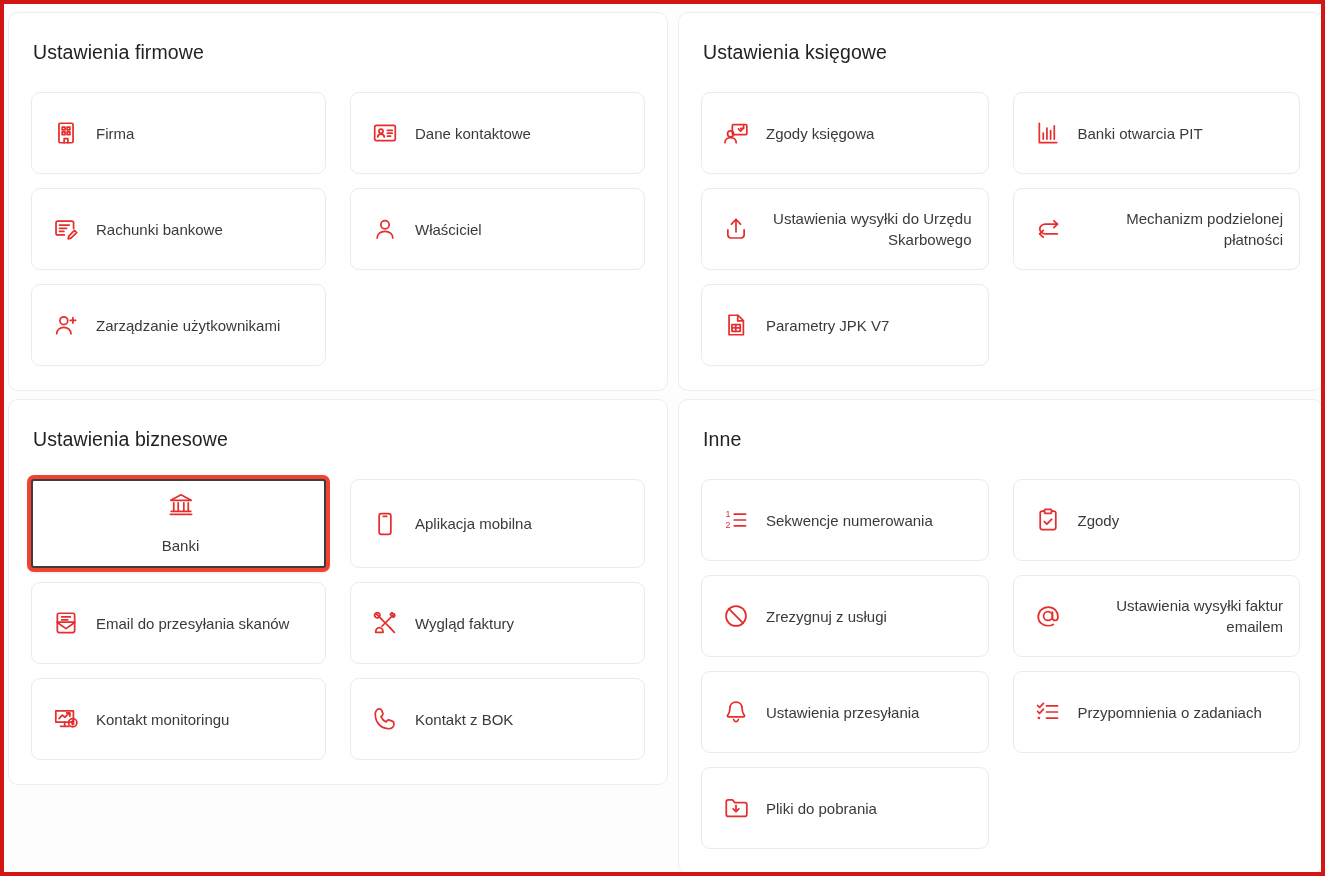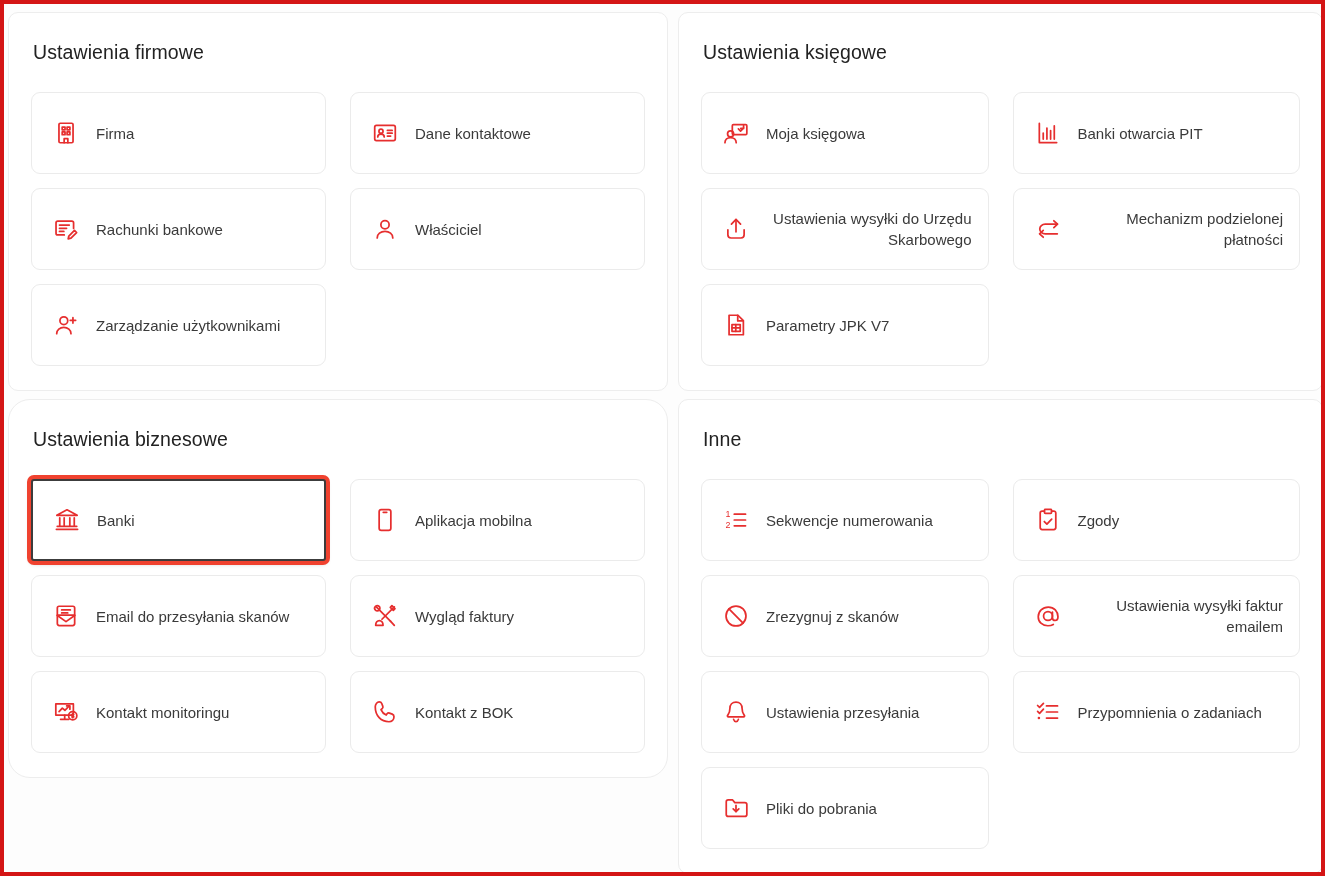--- a/index.html
+++ b/index.html
@@ -72,22 +72,23 @@
     color: #3a3a3a;
     max-width: 210px;
   }
 
   
   .tile.highlight {
     border: 2px solid #3c3c3c;
     box-shadow: 0 0 0 4px #f0422f, 0 2px 5px rgba(0,0,0,0.35);
     border-radius: 3px;
     z-index: 4;
-  }
-  .col-left .panel:last-child { margin-bottom: 18px; border-radius: 22px; }
+    flex-direction: column;
+  }
+  .col-left .panel:last-child { margin-bottom: 18px; }
 </style>
 </head>
 <body>
 
 <div class="viewport">
   <div class="grid">
 
     <div class="col-left">
       <section class="panel">
         <h2 class="panel-title">Ustawienia firmowe</h2>
@@ -224,21 +225,21 @@
         <div class="tiles">
             <div class="tile">
               <span class="ico">
                 <svg viewBox="0 0 24 24">
                   <path d="M21 4.2H9.6c-.6 0-1 .4-1 1v7.2c0 .6.4 1 1 1H21c.6 0 1-.4 1-1V5.2c0-.6-.4-1-1-1z" stroke="currentColor" fill="none" stroke-width="1.6" stroke-linecap="round" stroke-linejoin="round"></path>
                   <path d="M14.2 8.2l2 2 3-3M19 5.2v2.6h-2.6" stroke="currentColor" fill="none" stroke-width="1.6" stroke-linecap="round" stroke-linejoin="round"></path>
                   <circle cx="7" cy="12.8" r="2.8" stroke="currentColor" fill="none" stroke-width="1.6" stroke-linecap="round" stroke-linejoin="round"></circle>
                   <path d="M1.8 21c0-2.9 2.3-4.8 5.2-4.8s5.2 1.9 5.2 4.8" stroke="currentColor" fill="none" stroke-width="1.6" stroke-linecap="round" stroke-linejoin="round"></path>
                 </svg>
               </span>
-              <span class="lbl">Moja księgowa</span>
+              <span class="lbl">Zgody księgowa</span>
             </div>
             <div class="tile">
               <span class="ico">
                 <svg viewBox="0 0 24 24">
                   <path d="M4 3.2v17.6h16" stroke="currentColor" fill="none" stroke-width="1.6" stroke-linecap="round" stroke-linejoin="round"></path>
                   <path d="M7.6 17.6v-5.6M11 17.6V7.4M14.4 17.6v-7.8M17.8 17.6V5.4" stroke="currentColor" fill="none" stroke-width="1.6" stroke-linecap="round" stroke-linejoin="round"></path>
                 </svg>
               </span>
               <span class="lbl">Banki otwarcia PIT</span>
             </div>
@@ -298,21 +299,21 @@
               </span>
               <span class="lbl">Zgody</span>
             </div>
             <div class="tile">
               <span class="ico">
                 <svg viewBox="0 0 24 24">
                   <circle cx="12" cy="12" r="9.2" stroke="currentColor" fill="none" stroke-width="1.6" stroke-linecap="round" stroke-linejoin="round"></circle>
                   <path d="M5.5 5.5l13 13" stroke="currentColor" fill="none" stroke-width="1.6" stroke-linecap="round" stroke-linejoin="round"></path>
                 </svg>
               </span>
-              <span class="lbl">Zrezygnuj z skanów</span>
+              <span class="lbl">Zrezygnuj z usługi</span>
             </div>
             <div class="tile">
               <span class="ico">
                 <svg viewBox="0 0 24 24">
                   <circle cx="12" cy="12" r="4.1" stroke="currentColor" fill="none" stroke-width="1.6" stroke-linecap="round" stroke-linejoin="round"></circle>
                   <path d="M16.1 8.3v5c0 1.7 1 2.8 2.5 2.8 1.6 0 2.6-1.3 2.6-3.4 0-5.1-3.6-9-8.9-9C7 3.7 3 7.6 3 12.6s3.6 8.4 8.9 8.4c2 0 3.7-.4 5-1.2" stroke="currentColor" fill="none" stroke-width="1.6" stroke-linecap="round" stroke-linejoin="round"></path>
                 </svg>
               </span>
               <span class="lbl">Ustawienia wysyłki faktur emailem</span>
             </div>

